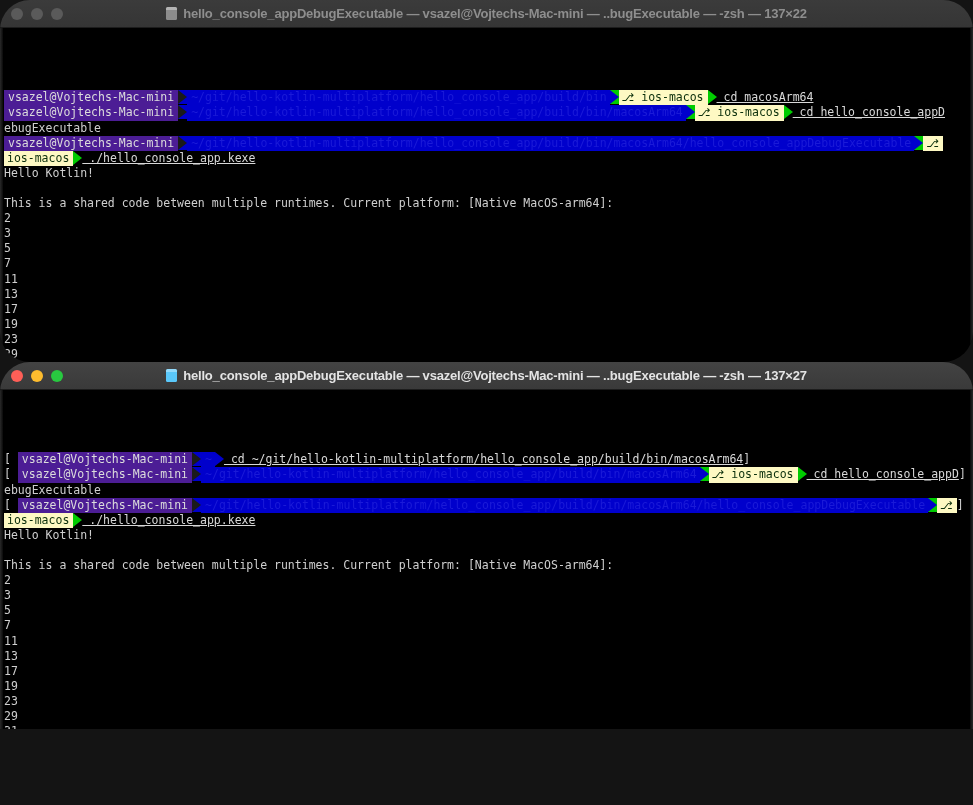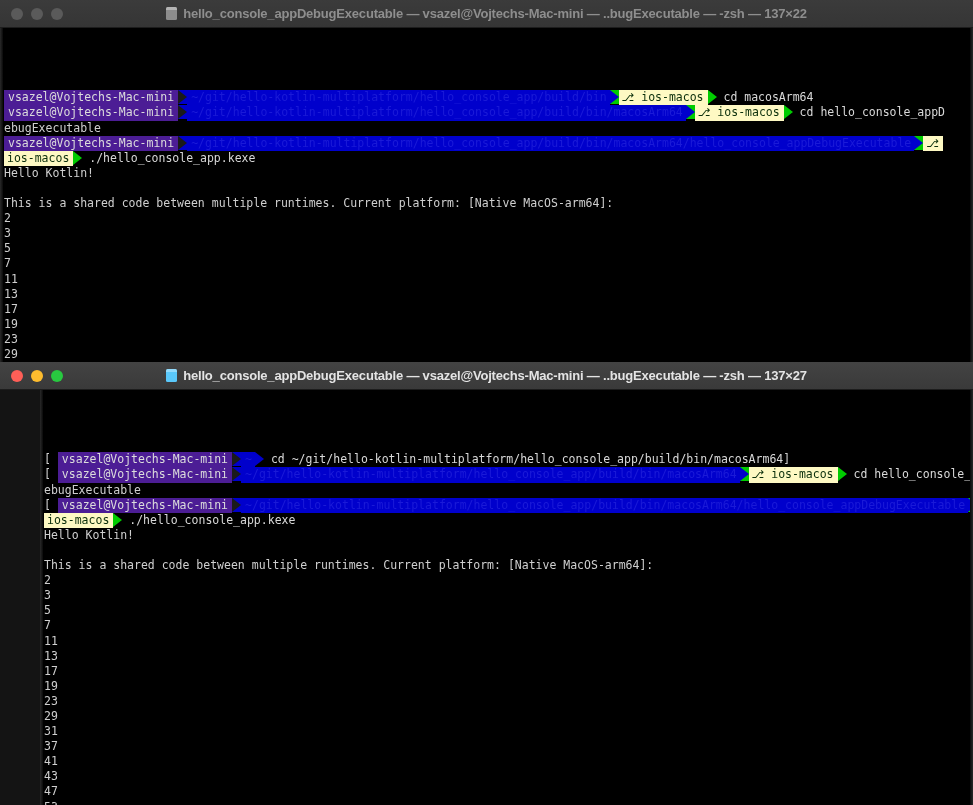--- a/index.html
+++ b/index.html
@@ -4,21 +4,21 @@
 <style>
   * { margin:0; padding:0; box-sizing:border-box; }
   html,body {
     width:973px; height:805px; overflow:hidden;
     background:#1c1c1c;
     font-family:"DejaVu Sans Mono","Liberation Mono",monospace;
   }
   .desktop { position:relative; width:973px; height:805px; background:#141414; }
 
   
-  .window { position:absolute; left:0; width:973px; overflow:hidden; }
+  .window { position:absolute; left:0; width:973px; overflow:hidden;border-radius:30px; }
   .titlebar {
     height:28px; display:flex; align-items:center;
     background:linear-gradient(#434343,#3a3a3a);
     border-bottom:1px solid #1d1d1d;
     position:relative;
   }
   .titlebar.inactive { background:linear-gradient(#3b3b3b,#353535); }
   .lights { display:flex; gap:8px; padding-left:11px; align-items:center; }
   .light { width:12px; height:12px; border-radius:50%; }
   .titlebar.active .l-close { background:#ff5f57; }
@@ -78,21 +78,21 @@
     display:inline-block; width:0; height:0; vertical-align:top;
     border-top:7.55px solid transparent;
     border-bottom:7.55px solid transparent;
   }
   .sep-host-blue { border-left:9px solid #1a1a1a; background:#0000cc; }
   .sep-blue-green { border-left:9px solid #0000cc; background:#00cc00; }
   .sep-green-black { border-left:9px solid #00cc00; background:#000; }
   .sep-blue-black { border-left:9px solid #0000cc; background:#000; }
 
   .branch-glyph { font-family:"DejaVu Sans",sans-serif; font-size:11px; }
-  .cmd { color:#d8d8d8; }
+  .cmd { color:#d8d8d8;text-decoration:underline; }
   .out { color:#cfcfcf; }
 </style>
 </head>
 <body>
 
 <div class="desktop">
 
   <div class="window" id="win1" style="top:0; height:362px;">
     <div class="titlebar inactive">
       <div class="lights">
@@ -119,20 +119,20 @@
         <span class="light l-close"></span>
         <span class="light l-min"></span>
         <span class="light l-max"></span>
       </div>
       <div class="title-wrap">
         <span class="doc-icon folderish"></span>
         <span class="title-text">hello_console_appDebugExecutable — vsazel@Vojtechs-Mac-mini — ..bugExecutable — -zsh — 137×27</span>
       </div>
     </div>
 
-    <div class="term" id="term2" style="height:415px;margin-left:40px;">
+    <div class="term" id="term2" style="height:339px;">
       <span class="gutter"></span>
       <span class="gutter r"></span>
       <div class="inner" id="term2-inner"><div class="line"><span class="bracket">[ </span><span class="seg seg-host">vsazel@Vojtechs-Mac-mini</span><span class="sep sep-host-blue"></span><span class="seg seg-blue"><span class="pathtxt">~</span></span><span class="sep sep-blue-black"></span><span class="cmd"> cd ~/git/hello-kotlin-multiplatform/hello_console_app/build/bin/macosArm64</span><span class="bracket">]</span></div><div class="line"><span class="bracket">[ </span><span class="seg seg-host">vsazel@Vojtechs-Mac-mini</span><span class="sep sep-host-blue"></span><span class="seg seg-blue"><span class="pathtxt">~/git/hello-kotlin-multiplatform/hello_console_app/build/bin/macosArm64</span></span><span class="sep sep-blue-green"></span><span class="seg seg-green"><span class="branch-glyph">⎇</span><span> ios-macos</span></span><span class="sep sep-green-black"></span><span class="cmd"> cd hello_console_appD</span><span class="bracket">]</span></div><div class="line"><span class="out">ebugExecutable</span></div><div class="line"><span class="bracket">[ </span><span class="seg seg-host">vsazel@Vojtechs-Mac-mini</span><span class="sep sep-host-blue"></span><span class="seg seg-blue"><span class="pathtxt">~/git/hello-kotlin-multiplatform/hello_console_app/build/bin/macosArm64/hello_console_appDebugExecutable</span></span><span class="sep sep-blue-green"></span><span class="seg seg-green"><span class="branch-glyph">⎇</span></span><span class="bracket">]</span></div><div class="line"><span class="seg seg-green"><span>ios-macos</span></span><span class="sep sep-green-black"></span><span class="cmd"> ./hello_console_app.kexe</span></div><div class="line"><span class="out">Hello Kotlin!</span></div><div class="line"><span class="out"> </span></div><div class="line"><span class="out">This is a shared code between multiple runtimes. Current platform: [Native MacOS-arm64]:</span></div><div class="line out">2</div><div class="line out">3</div><div class="line out">5</div><div class="line out">7</div><div class="line out">11</div><div class="line out">13</div><div class="line out">17</div><div class="line out">19</div><div class="line out">23</div><div class="line out">29</div><div class="line out">31</div><div class="line out">37</div><div class="line out">41</div><div class="line out">43</div><div class="line out">47</div><div class="line out">53</div></div>
     </div>
   </div>
 
 </div>
 
 </body></html>

